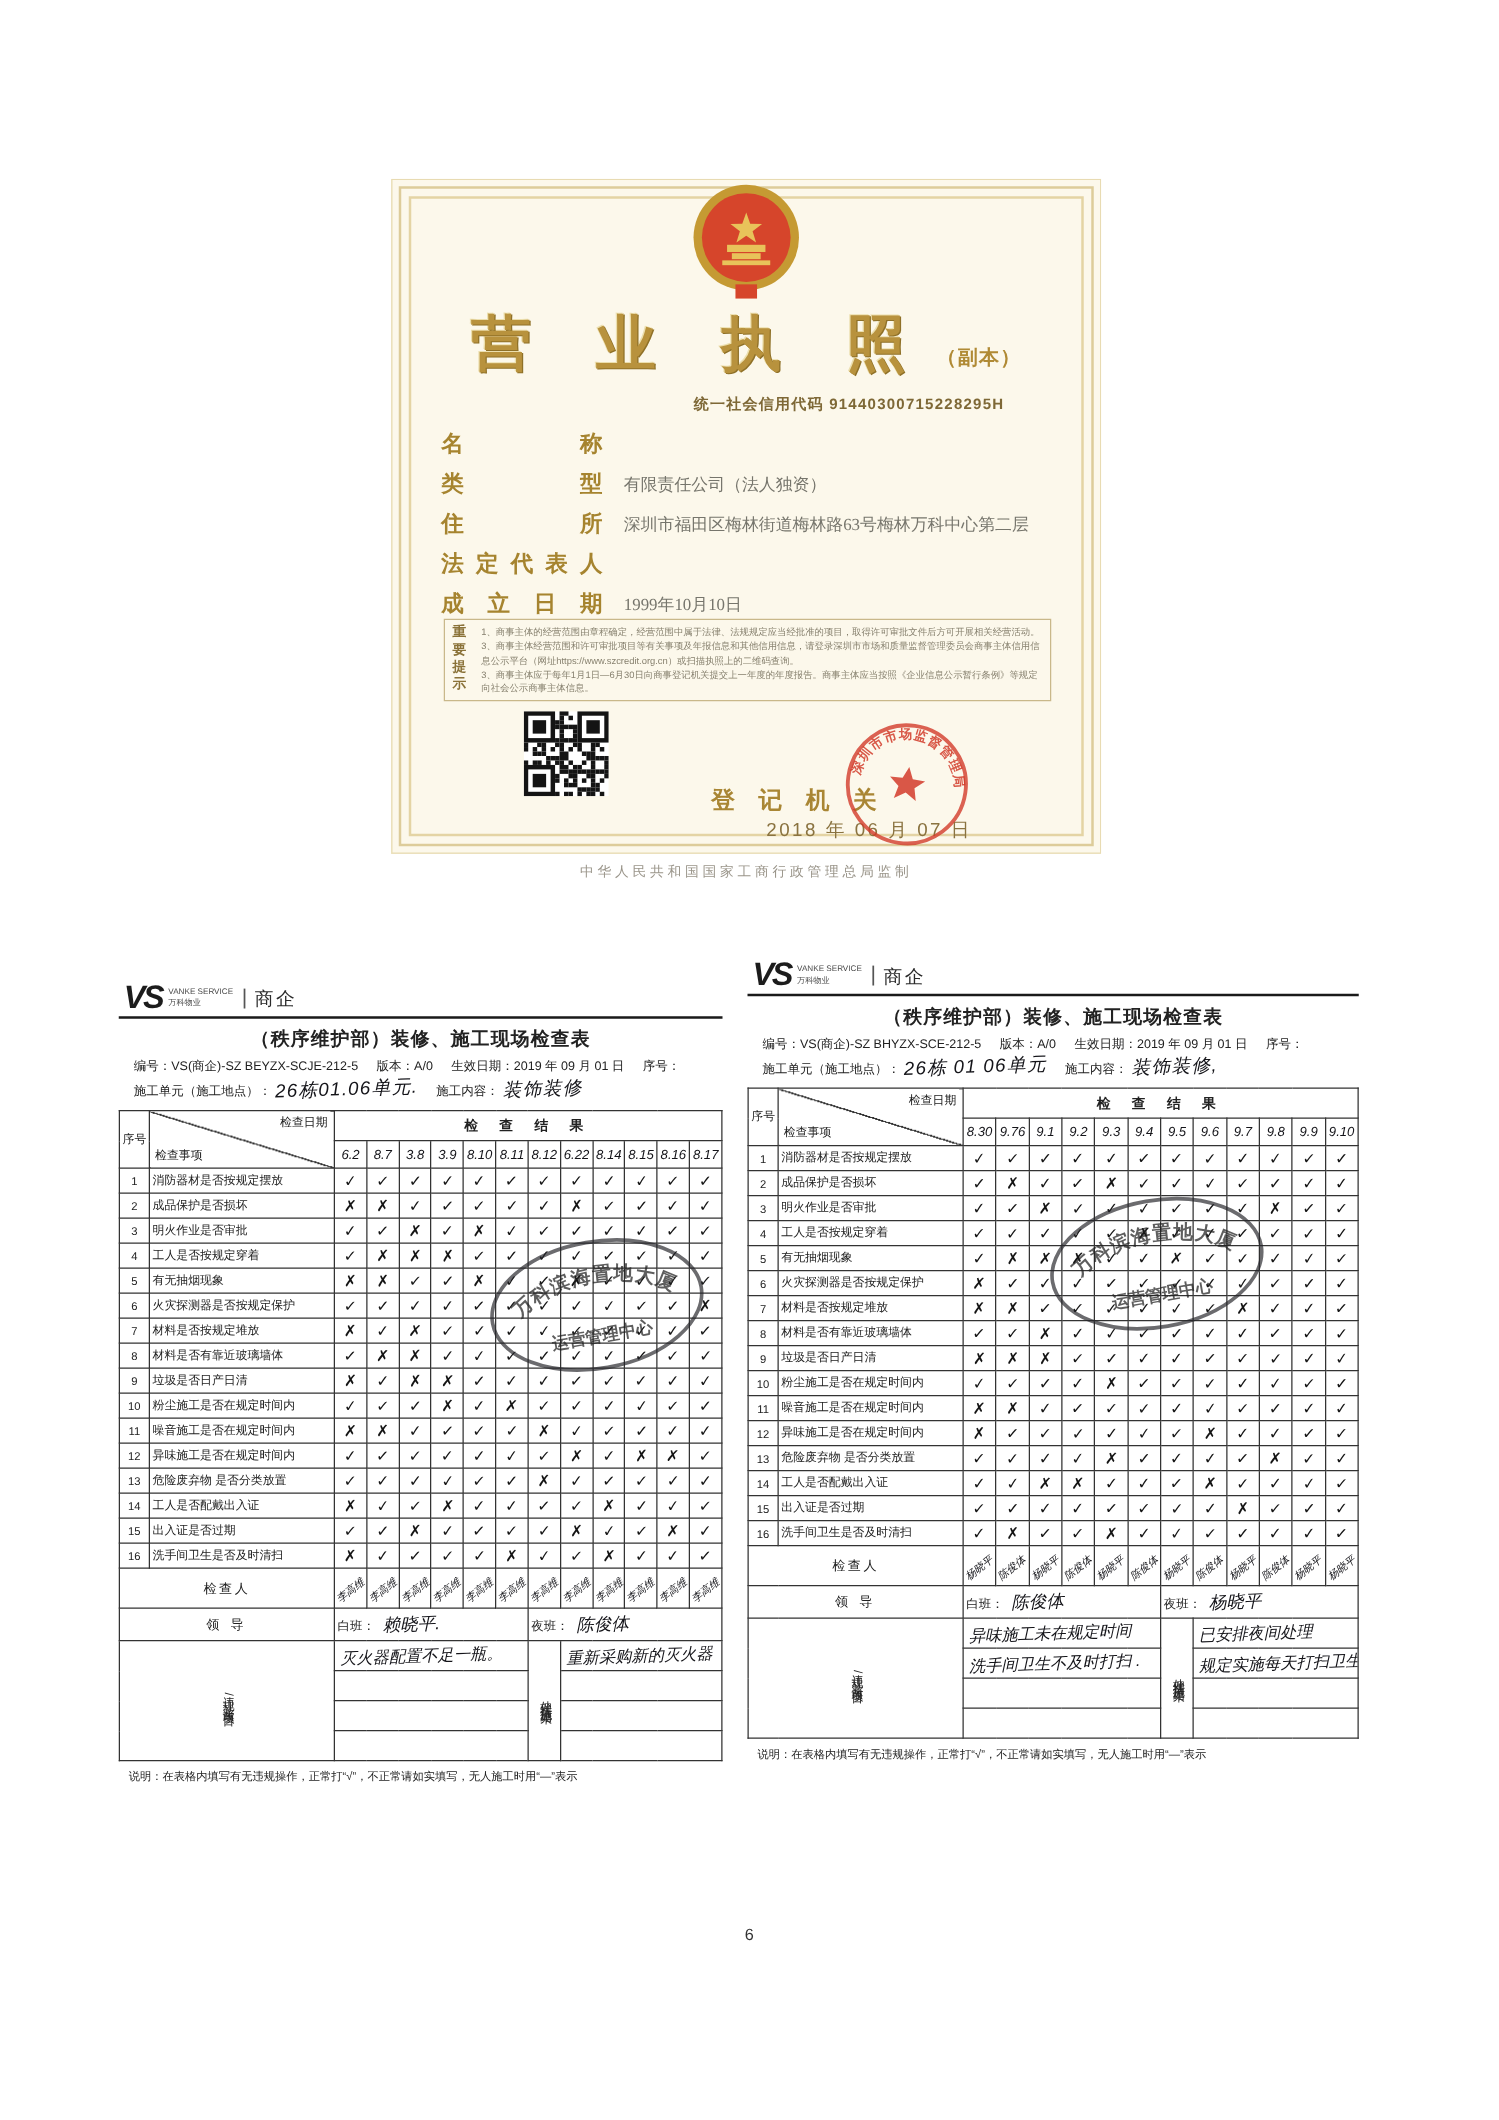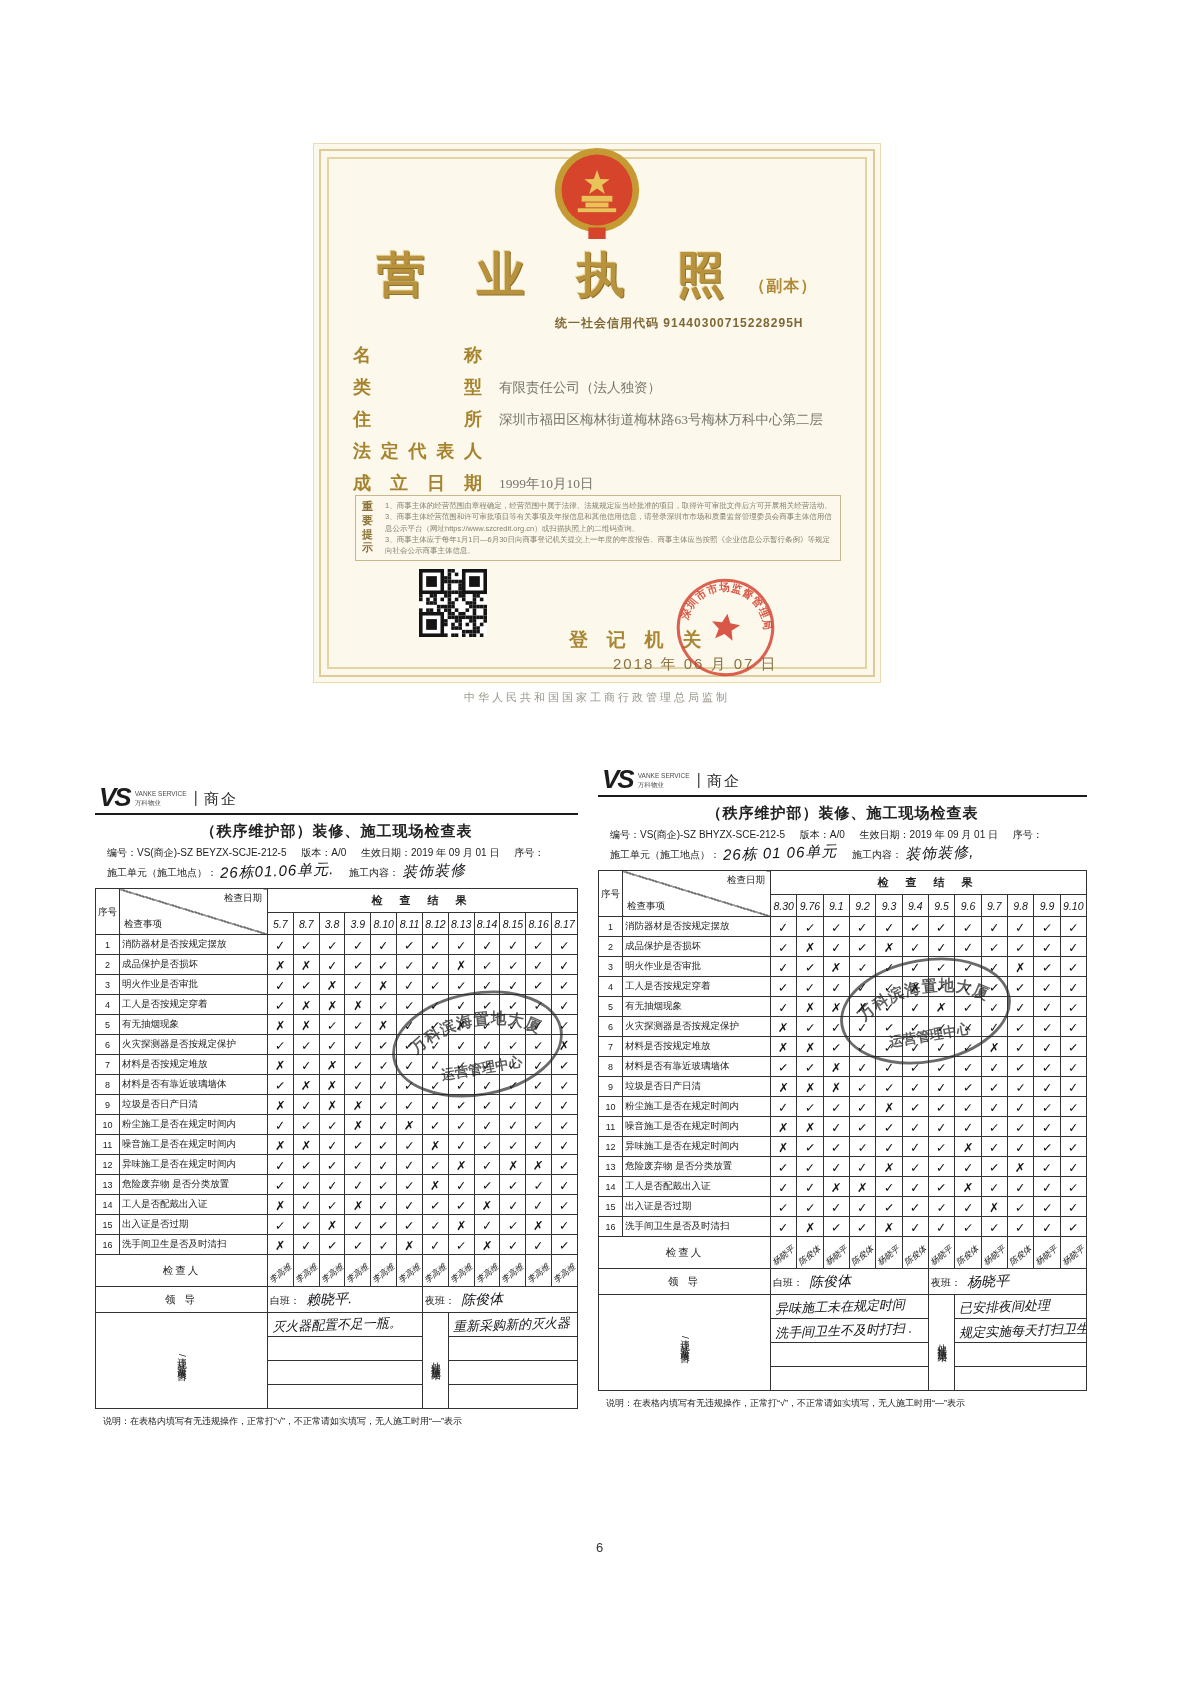--- a/index.html
+++ b/index.html
@@ -336,28 +336,28 @@
       <thead>
         <tr>
           <th class="seq-th" rowspan="2">序号</th>
           <th class="diag-th" rowspan="2">
             <span class="diag-date">检查日期</span>
             <span class="diag-item">检查事项</span>
           </th>
           <th class="result-th" colspan="12">检 查 结 果</th>
         </tr>
         <tr>
-          <td class="date-c">5.7</td>
+          <td class="date-c">6.2</td>
           <td class="date-c">8.7</td>
           <td class="date-c">3.8</td>
           <td class="date-c">3.9</td>
           <td class="date-c">8.10</td>
           <td class="date-c">8.11</td>
           <td class="date-c">8.12</td>
-          <td class="date-c">8.13</td>
+          <td class="date-c">6.22</td>
           <td class="date-c">8.14</td>
           <td class="date-c">8.15</td>
           <td class="date-c">8.16</td>
           <td class="date-c">8.17</td>
         </tr>
       </thead>
       <tbody>
         <tr>
           <td class="num-c">1</td>
           <td class="item-c">消防器材是否按规定摆放</td>

